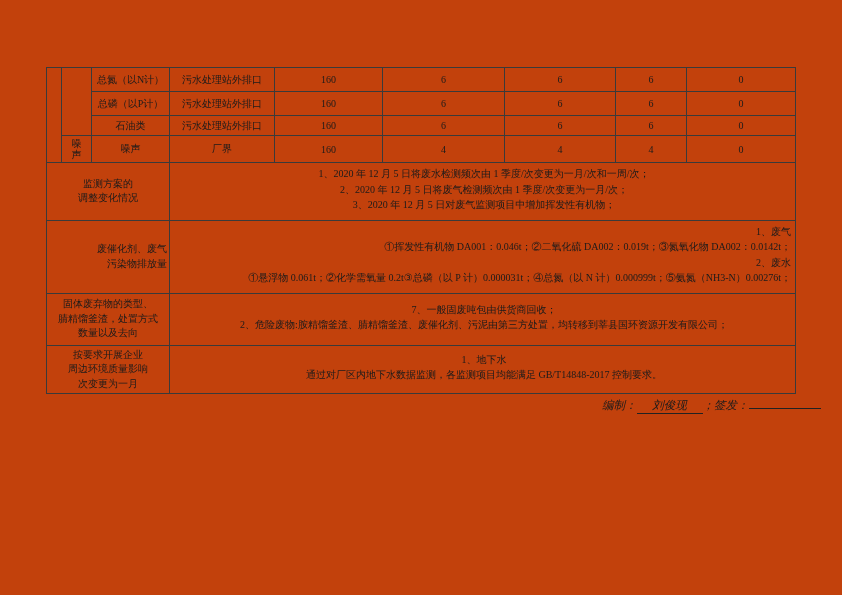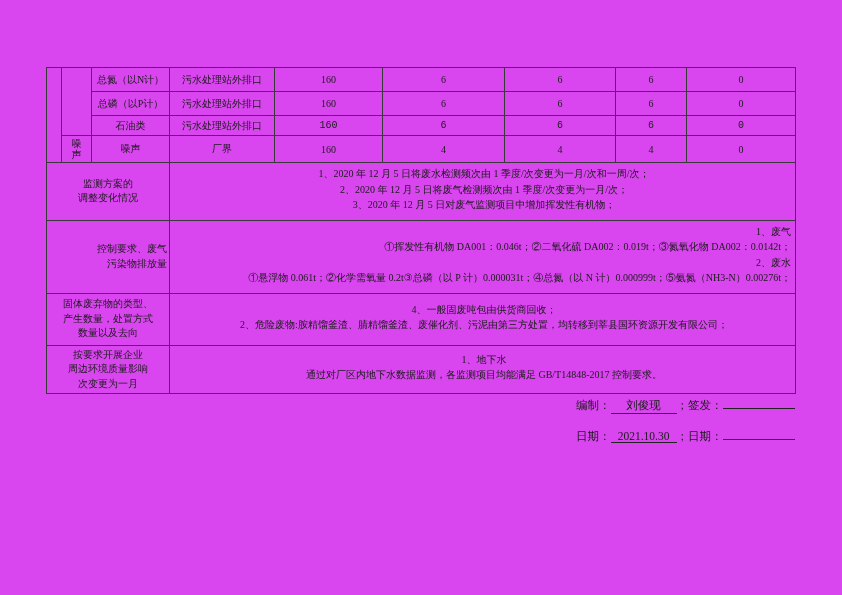--- a/index.html
+++ b/index.html
@@ -6,38 +6,38 @@
   html, body { width: 842px; height: 595px; background: #ffffff; }
   body {
     font-family: "Liberation Serif", "DejaVu Serif", serif;
     color: #1b1b1b;
     position: relative;
   }
   .page {
     position: absolute;
     left: 0; top: 0;
     width: 842px; height: 595px;
-    background: #d946ef;
+    background: #c2410c;
   }
   table.report {
     position: absolute;
     left: 46px; top: 67px;
     width: 749px;
     border-collapse: collapse;
     table-layout: fixed;
   }
   table.report td {
     border: 1px solid #3a3a3a;
     font-size: 10px;
     text-align: center;
     vertical-align: middle;
     overflow: hidden;
   }
   tr.r-pollutant td { height: 24px; }
-  tr.r-pollutant-last td { height: 20px; font-family: Liberation Mono, monospace; }
+  tr.r-pollutant-last td { height: 20px; }
   tr.r-noise td { height: 27px; }
   td.vert-cat span {
     display: inline-block;
     width: 1em;
     word-break: break-all;
     line-height: 1.15;
   }
   td.section-label {
     font-size: 10px;
     line-height: 1.45;
@@ -51,23 +51,24 @@
     line-height: 1.55;
     white-space: pre-line;
     padding: 3px 4px 7px 7px;
   }
   tr.sec-a td { height: 55px; }
   tr.sec-b td { height: 60px; text-align: right; }
   tr.sec-c td { height: 52px; }
   tr.sec-d td { height: 47px; }
   .signature {
     position: absolute;
-    left: 576px; top: 398px;
+    left: 602px; top: 398px;
     font-size: 11.5px;
     white-space: nowrap;
+    font-style: italic;
   }
   .sig-line { height: 16px; margin-bottom: 15px; }
   .sig-fill {
     display: inline-block;
     min-width: 66px;
     border-bottom: 1px solid #222;
     text-align: center;
     padding: 0 5px;
   }
   .sig-fill.blank { min-width: 72px; }
@@ -136,48 +137,45 @@
 
     <tr class="sec-a">
       <td class="section-label" colspan="3">监测方案的
 调整变化情况</td>
       <td class="section-content" colspan="6">1、2020 年 12 月 5 日将废水检测频次由 1 季度/次变更为一月/次和一周/次；
 2、2020 年 12 月 5 日将废气检测频次由 1 季度/次变更为一月/次；
 3、2020 年 12 月 5 日对废气监测项目中增加挥发性有机物；</td>
     </tr>
 
     <tr class="sec-b">
-      <td class="section-label" colspan="3">控制要求、废气
+      <td class="section-label" colspan="3">废催化剂、废气
 污染物排放量</td>
       <td class="section-content" colspan="6">1、废气
 ①挥发性有机物 DA001：0.046t；②二氧化硫 DA002：0.019t；③氮氧化物 DA002：0.0142t；
 2、废水
 ①悬浮物 0.061t；②化学需氧量 0.2t③总磷（以 P 计）0.000031t；④总氮（以 N 计）0.000999t；⑤氨氮（NH3-N）0.00276t；</td>
     </tr>
 
     <tr class="sec-c">
       <td class="section-label" colspan="3">固体废弃物的类型、
-产生数量，处置方式
+腈精馏釜渣，处置方式
 数量以及去向</td>
-      <td class="section-content" colspan="6">4、一般固废吨包由供货商回收；
+      <td class="section-content" colspan="6">7、一般固废吨包由供货商回收；
 2、危险废物:胺精馏釜渣、腈精馏釜渣、废催化剂、污泥由第三方处置，均转移到莘县国环资源开发有限公司；</td>
     </tr>
 
     <tr class="sec-d">
       <td class="section-label" colspan="3">按要求开展企业
 周边环境质量影响
 次变更为一月</td>
       <td class="section-content" colspan="6">1、地下水
 通过对厂区内地下水数据监测，各监测项目均能满足 GB/T14848-2017 控制要求。</td>
     </tr>
   </tbody>
     </table>
 
   <div class="signature">
     <div class="sig-line">
       <span>编制：</span><span class="sig-fill">刘俊现</span><span>；签发：</span><span class="sig-fill blank"></span>
     </div>
-    <div class="sig-line">
-      <span>日期：</span><span class="sig-fill">2021.10.30</span><span>；日期：</span><span class="sig-fill blank"></span>
-    </div>
   </div>
 
 </div>
 
 </body></html>

